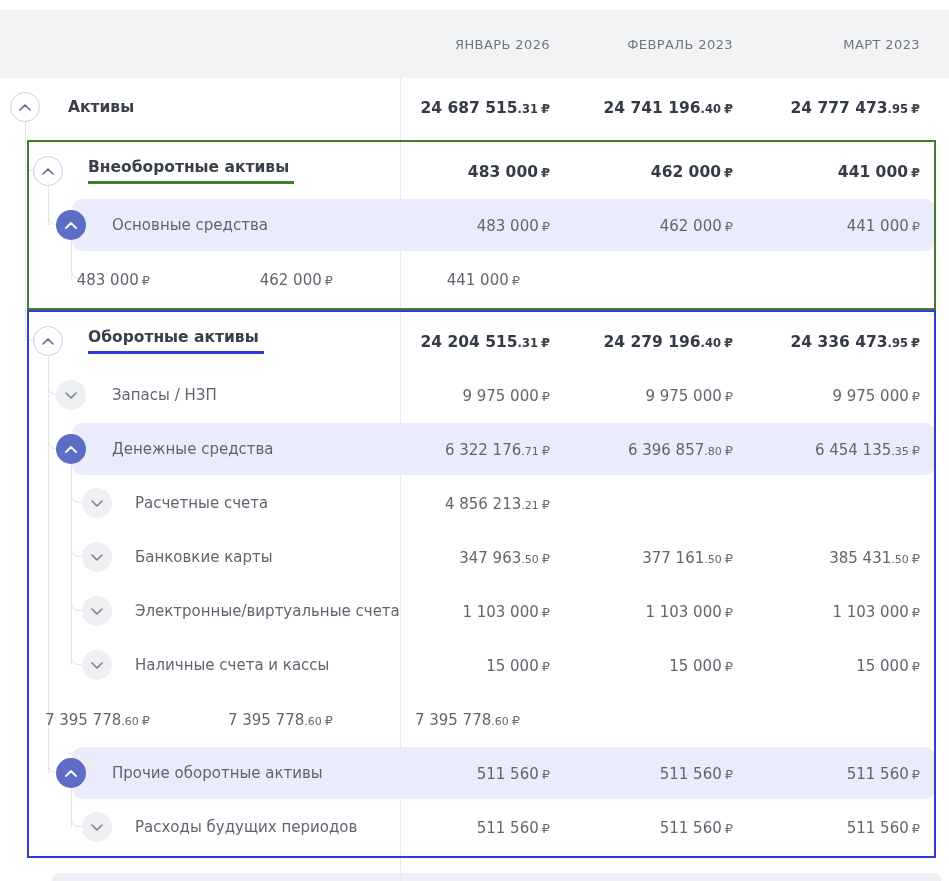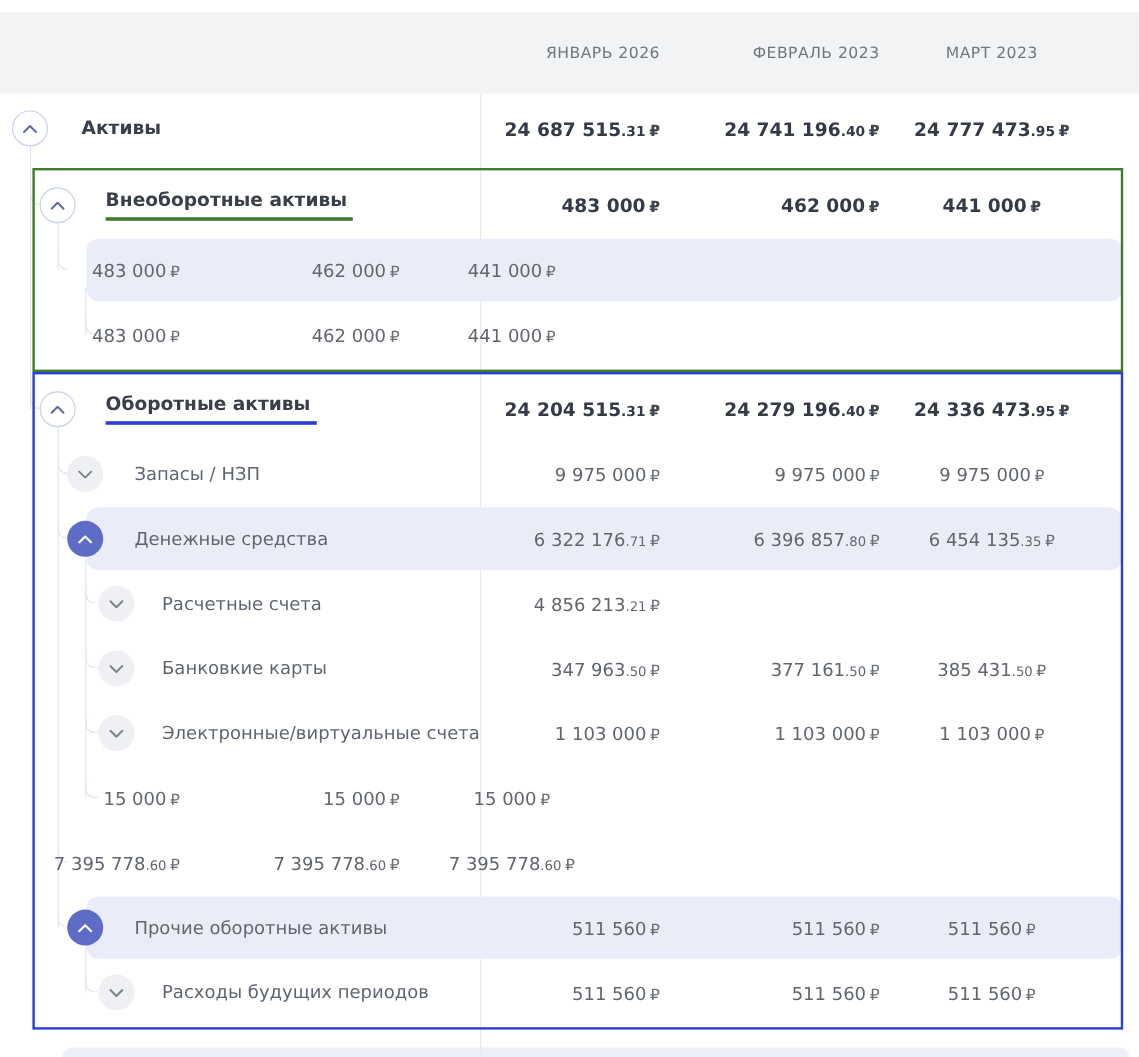--- a/index.html
+++ b/index.html
@@ -9,21 +9,21 @@
     overflow:hidden; padding-top:78px;
   }
   
   .header-band {
     position:absolute; top:10px; left:0; right:0; height:68px;
     background:#f2f3f5; display:flex; align-items:center;
   }
   .c-name { width:400px; }
   .c-v1 { width:150px; text-align:right; }
   .c-v2 { width:183px; text-align:right; }
-  .c-v3 { width:187px; text-align:center; }
+  .c-v3 { width:187px; text-align:right; }
   .c-sp { width:29px; }
   .hdr-label {
     font-size:13px; color:#70767f; letter-spacing:0.4px; font-weight:normal;
   }
   
   .col-sep {
     position:absolute; left:400px; top:78px; bottom:0; width:1px;
     background:#e7e9ec; z-index:0;
   }
   
@@ -159,20 +159,30 @@
       <span class="lbl u-green">Внеоборотные активы</span>
     </div>
     <div class="c-v1"><span class="vm">483 000</span><span class="vd"></span><span class="rub">₽</span></div>
     <div class="c-v2"><span class="vm">462 000</span><span class="vd"></span><span class="rub">₽</span></div>
     <div class="c-v3"><span class="vm">441 000</span><span class="vd"></span><span class="rub">₽</span></div>
     <div class="c-sp"></div>
   </div>
 
   <div class="row">
     <div class="hl-bg"></div>
+    <div class="c-name ind2">
+      <button class="tg tg-fill x2">
+        <span>
+            <svg class="chev" width="12" height="7" viewBox="0 0 12 7">
+              <path d="M1 6 L6 1 L11 6" fill="none" stroke="#ffffff" stroke-width="1.8" stroke-linecap="round" stroke-linejoin="round"></path>
+            </svg>
+          </span>
+      </button>
+      <span class="lbl">Основные средства</span>
+    </div>
     <div class="c-v1"><span class="vm">483 000</span><span class="vd"></span><span class="rub">₽</span></div>
     <div class="c-v2"><span class="vm">462 000</span><span class="vd"></span><span class="rub">₽</span></div>
     <div class="c-v3"><span class="vm">441 000</span><span class="vd"></span><span class="rub">₽</span></div>
     <div class="c-sp"></div>
   </div>
 
   <div class="row">
     <div class="c-v1"><span class="vm">483 000</span><span class="vd"></span><span class="rub">₽</span></div>
     <div class="c-v2"><span class="vm">462 000</span><span class="vd"></span><span class="rub">₽</span></div>
     <div class="c-v3"><span class="vm">441 000</span><span class="vd"></span><span class="rub">₽</span></div>
@@ -274,20 +284,30 @@
       </button>
       <span class="lbl">Электронные/виртуальные счета</span>
     </div>
     <div class="c-v1"><span class="vm">1 103 000</span><span class="vd"></span><span class="rub">₽</span></div>
     <div class="c-v2"><span class="vm">1 103 000</span><span class="vd"></span><span class="rub">₽</span></div>
     <div class="c-v3"><span class="vm">1 103 000</span><span class="vd"></span><span class="rub">₽</span></div>
     <div class="c-sp"></div>
   </div>
 
   <div class="row">
+    <div class="c-name ind3">
+      <button class="tg tg-gray x3">
+        <span>
+            <svg class="chev" width="12" height="7" viewBox="0 0 12 7">
+              <path d="M1 1 L6 6 L11 1" fill="none" stroke="#7c828c" stroke-width="1.6" stroke-linecap="round" stroke-linejoin="round"></path>
+            </svg>
+          </span>
+      </button>
+      <span class="lbl">Наличные счета и кассы</span>
+    </div>
     <div class="c-v1"><span class="vm">15 000</span><span class="vd"></span><span class="rub">₽</span></div>
     <div class="c-v2"><span class="vm">15 000</span><span class="vd"></span><span class="rub">₽</span></div>
     <div class="c-v3"><span class="vm">15 000</span><span class="vd"></span><span class="rub">₽</span></div>
     <div class="c-sp"></div>
   </div>
 
   <div class="row">
     <div class="c-v1"><span class="vm">7 395 778</span><span class="vd">.60</span><span class="rub">₽</span></div>
     <div class="c-v2"><span class="vm">7 395 778</span><span class="vd">.60</span><span class="rub">₽</span></div>
     <div class="c-v3"><span class="vm">7 395 778</span><span class="vd">.60</span><span class="rub">₽</span></div>

